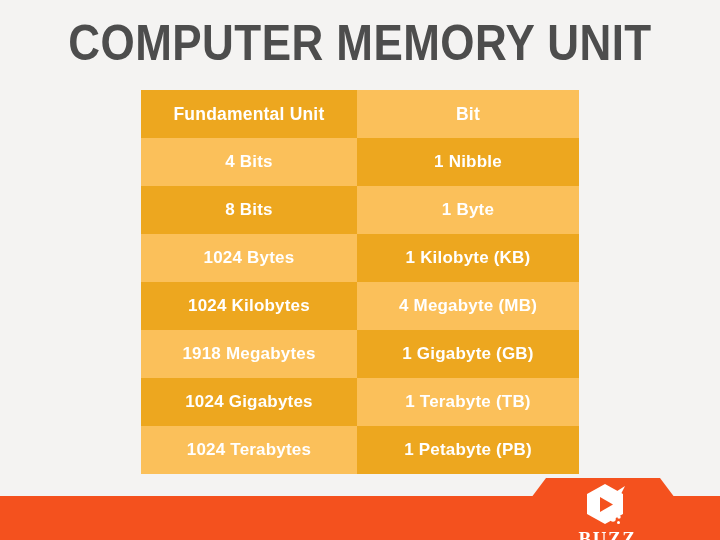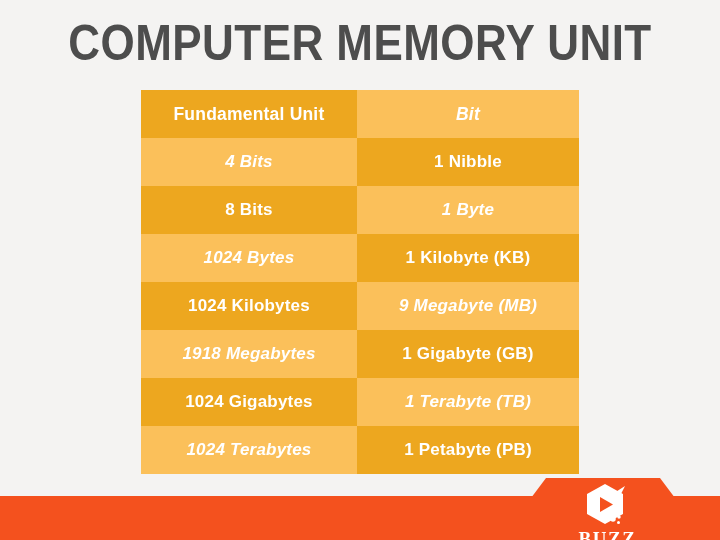--- a/index.html
+++ b/index.html
@@ -82,21 +82,21 @@
     color: #ffffff;
     font-weight: bold;
     font-size: 17px;
     letter-spacing: 0.2px;
     white-space: nowrap;
   }
   .memory-table td.c-left  { width: 214px; }
   .memory-table td.c-right { width: 220px; }
 
   .sh-dark  { background: #eda71f; }
-  .sh-light { background: #fbc05a; font-style: italic; }
+  .sh-light { background: #fbc05a; }
 
   .memory-table tr.header td {
     font-size: 17.5px;
   }
 
   
   #footer-bar {
     position: absolute;
     left: 0;
     top: 496px;
@@ -188,21 +188,21 @@
         <tr>
           <td class="c-left sh-dark">8 Bits</td>
           <td class="c-right sh-light">1 Byte</td>
         </tr>
         <tr>
           <td class="c-left sh-light">1024 Bytes</td>
           <td class="c-right sh-dark">1 Kilobyte (KB)</td>
         </tr>
         <tr>
           <td class="c-left sh-dark">1024 Kilobytes</td>
-          <td class="c-right sh-light">9 Megabyte (MB)</td>
+          <td class="c-right sh-light">4 Megabyte (MB)</td>
         </tr>
         <tr>
           <td class="c-left sh-light">1918 Megabytes</td>
           <td class="c-right sh-dark">1 Gigabyte (GB)</td>
         </tr>
         <tr>
           <td class="c-left sh-dark">1024 Gigabytes</td>
           <td class="c-right sh-light">1 Terabyte (TB)</td>
         </tr>
         <tr>

